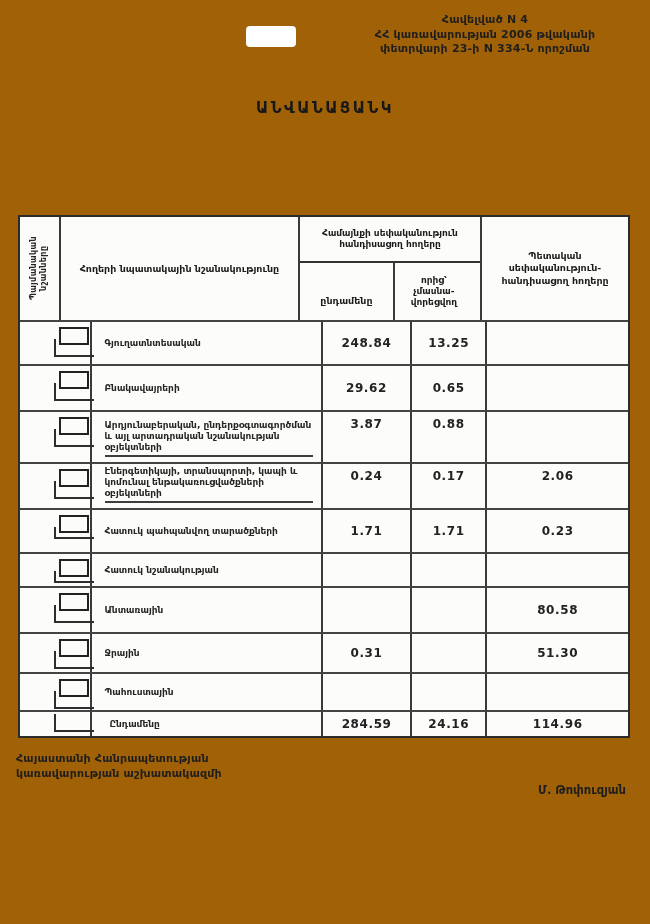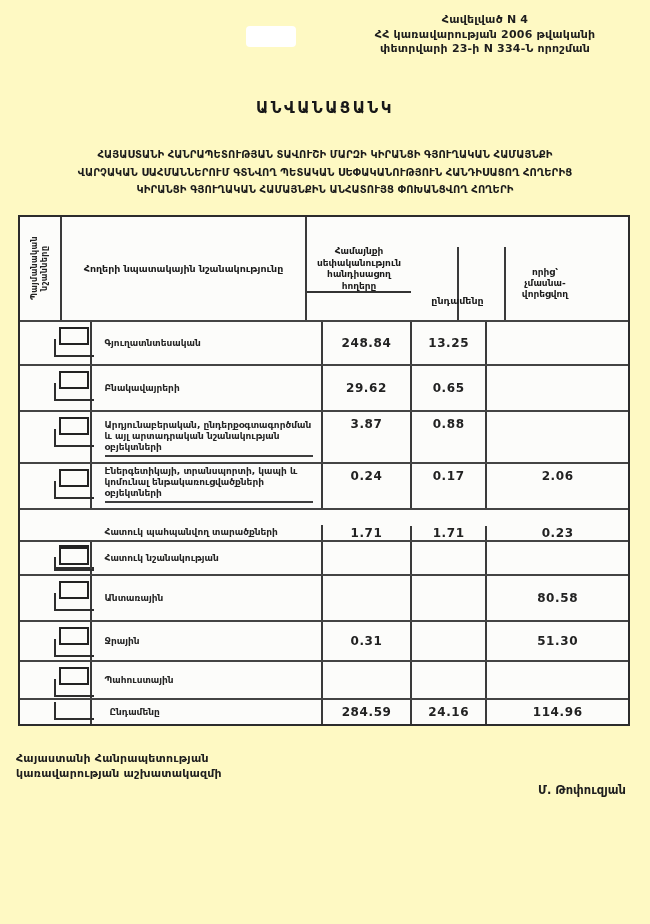--- a/index.html
+++ b/index.html
@@ -1,17 +1,17 @@
 <!DOCTYPE html>
 <html><head>
 <meta charset="utf-8">
 <style>
   html,body{margin:0;padding:0;}
   body{width:650px;height:924px;background:#f4f4f2;font-family:"DejaVu Sans","Liberation Sans",sans-serif;}
-  .page{position:relative;width:650px;height:924px;background:#fef9c3;color:#1c1c1c;overflow:hidden;text-decoration:underline;}
+  .page{position:relative;width:650px;height:924px;background:#a16207;color:#1c1c1c;overflow:hidden;text-decoration:underline;}
 
   
   .appendix{position:absolute;top:13px;right:10px;width:310px;text-align:center;
     font-size:11px;font-weight:700;line-height:14.5px;letter-spacing:0.2px;color:#1e1e1e;}
 
   
   .patch{position:absolute;left:246px;top:26px;width:50px;height:21px;background:#ffffff;border-radius:4px;}
 
   
   .title{position:absolute;top:99px;left:0;width:650px;margin:0;text-align:center;
@@ -34,21 +34,21 @@
   .w-ofw{width:80px;}
   .w-state{width:150px;}
 
   
   .hrow{height:103px;}
   .h-signs{display:flex;align-items:center;justify-content:center;}
   .h-signs span{writing-mode:vertical-rl;transform:rotate(180deg);font-size:8px;font-weight:700;
     line-height:10px;text-align:center;letter-spacing:0.4px;color:#242424;}
   .h-label{display:flex;align-items:center;justify-content:center;text-align:center;
     font-size:9.5px;font-weight:700;padding:0 8px;}
-  .h-groupwrap{width:152px;display:flex;flex-direction:row;margin-top:30px;}
+  .h-groupwrap{width:187px;display:flex;flex-direction:column;}
   .h-group-title{height:46px;border-bottom:2px solid #333;display:flex;align-items:center;justify-content:center;
     text-align:center;font-size:9px;font-weight:700;line-height:11.5px;padding:2px 10px;box-sizing:border-box;}
   .h-sub{display:flex;flex:1;}
   .h-sub-total{width:95px;border-right:2px solid #3a3a3a;display:flex;align-items:flex-end;justify-content:center;
     font-size:9.5px;font-weight:700;padding-bottom:14px;box-sizing:border-box;}
   .h-sub-ofw{width:78px;display:flex;align-items:center;justify-content:center;text-align:center;
     font-size:9px;font-weight:700;line-height:11px;}
   .h-sub-ofw div{width:58px;}
   .h-state{display:flex;align-items:center;justify-content:center;text-align:center;
     font-size:9.5px;font-weight:700;line-height:12.5px;}
@@ -56,21 +56,21 @@
 
   
   .lab{font-size:9px;font-weight:700;line-height:11px;color:#252525;
     display:flex;align-items:center;padding:2px 8px 2px 13px;}
   .val{display:flex;align-items:center;justify-content:center;
     font-size:12px;font-weight:600;letter-spacing:0.6px;color:#222;}
   .lbot .lab{align-items:flex-end;padding-bottom:5px;}
   .lbot .lab div{border-bottom:2px solid #3e3e3e;padding-bottom:2px;}
   .vtop .val{align-items:flex-start;padding-top:5px;}
 
-  .r1{height:44px;} .r2{height:46px;} .r3{height:52px;} .r4{height:46px;} .r5{height:32px;align-items:flex-end;}
+  .r1{height:44px;} .r2{height:46px;} .r3{height:52px;} .r4{height:46px;} .r5{height:44px;}
   .r6{height:34px;} .r7{height:46px;} .r8{height:40px;} .r9{height:38px;} .rt{height:26px;}
   .rt .lab{font-size:9px;padding-left:18px;}
   .rt .val{font-size:12px;font-weight:700;}
 
   
   .sign-box{position:absolute;top:5px;left:7px;width:26px;height:14px;border:2px solid #222;background:#fcfcfa;}
   .sign-bracket{position:absolute;top:17px;left:2px;width:38px;height:16px;
     border-left:2px solid #2e2e2e;border-bottom:2px solid #2e2e2e;}
   .r5 .sign-bracket,.r6 .sign-bracket{height:10px;}
   .rt .sign-bracket{top:2px;height:16px;}
@@ -88,42 +88,40 @@
   <div class="appendix">
     <div>Հավելված N 4</div>
     <div>ՀՀ կառավարության 2006 թվականի</div>
     <div>փետրվարի 23-ի N 334-Ն որոշման</div>
   </div>
 
   <div class="patch"></div>
 
   <h1 class="title">ԱՆՎԱՆԱՑԱՆԿ</h1>
 
-  <div class="subtitle">
-    <div>ՀԱՅԱՍՏԱՆԻ ՀԱՆՐԱՊԵՏՈՒԹՅԱՆ ՏԱՎՈՒՇԻ ՄԱՐԶԻ ԿԻՐԱՆՑԻ ԳՅՈՒՂԱԿԱՆ ՀԱՄԱՅՆՔԻ</div>
-    <div>ՎԱՐՉԱԿԱՆ ՍԱՀՄԱՆՆԵՐՈՒՄ ԳՏՆՎՈՂ ՊԵՏԱԿԱՆ ՍԵՓԱԿԱՆՈՒԹՅՈՒՆ ՀԱՆԴԻՍԱՑՈՂ ՀՈՂԵՐԻՑ</div>
-    <div>ԿԻՐԱՆՑԻ ԳՅՈՒՂԱԿԱՆ ՀԱՄԱՅՆՔԻՆ ԱՆՀԱՏՈՒՅՑ ՓՈԽԱՆՑՎՈՂ ՀՈՂԵՐԻ</div>
-  </div>
 
   <div class="tbl">
 
     <div class="trow hrow">
       <div class="c w-signs bR h-signs">
         <span>Պայմանական նշանները</span>
       </div>
       <div class="c w-label bR h-label">Հողերի նպատակային նշանակությունը</div>
       <div class="c h-groupwrap bR">
         <div class="h-group-title">Համայնքի սեփականություն հանդիսացող հողերը</div>
         <div class="h-sub">
           <div class="h-sub-total">ընդամենը</div>
           <div class="h-sub-ofw">
             <div>որից՝ չմասնա­վորեցվող</div>
           </div>
         </div>
       </div>
+      <div class="c w-state h-state">
+        <div>Պետական սեփականություն­ հանդիսացող հողերը</div>
+      </div>
     </div>
 
     <div class="trow r1 bT">
       <div class="c w-signs bR">
         <span class="sign-box"></span>
         <span class="sign-bracket"></span>
       </div>
       <div class="c w-label bR lab">Գյուղատնտեսական</div>
       <div class="c w-total bR val">248.84</div>
       <div class="c w-ofw bR val">13.25</div>

